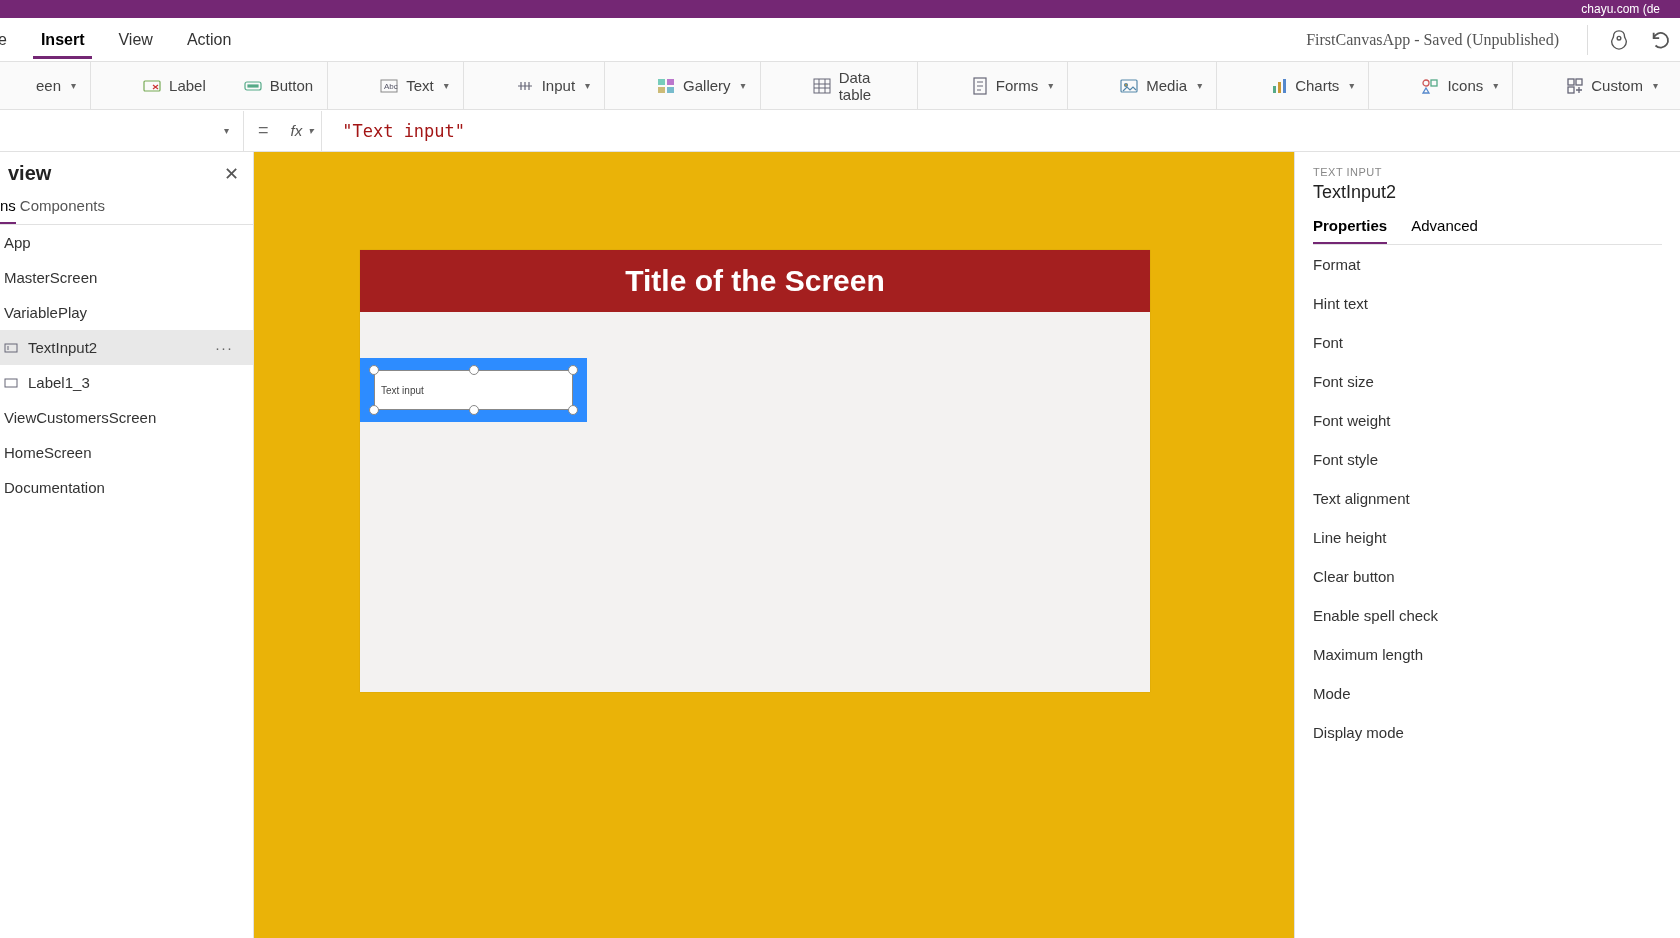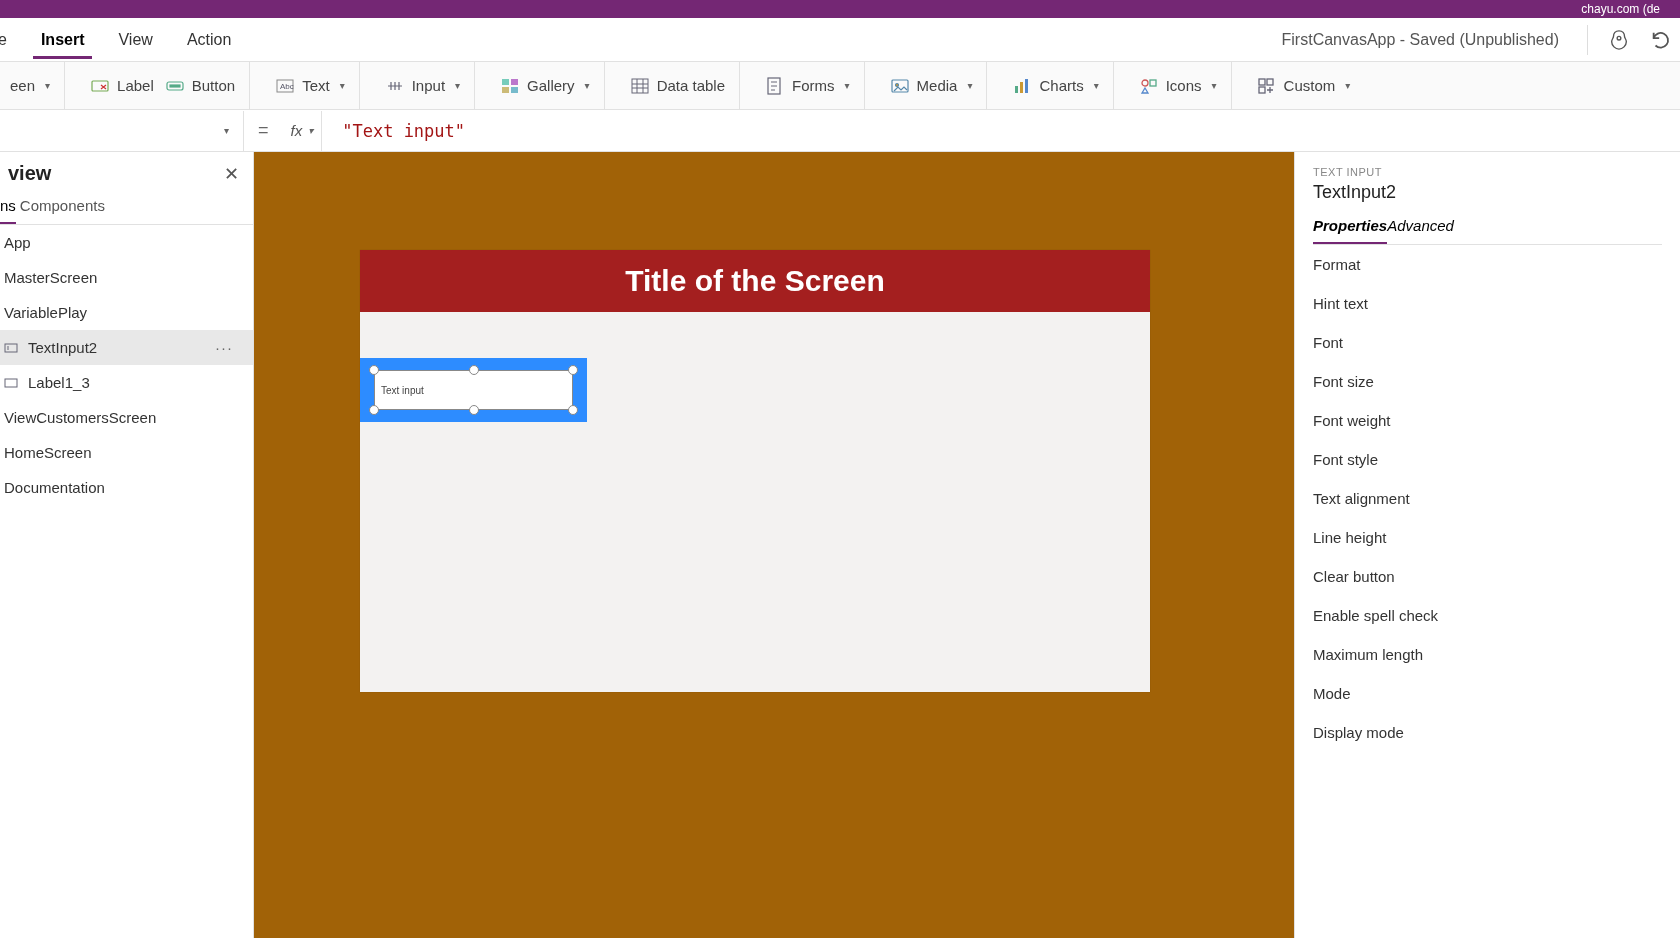--- a/index.html
+++ b/index.html
@@ -2,57 +2,57 @@
 <html><head>
   <meta charset="utf-8">
   <style>
     * { margin: 0; padding: 0; box-sizing: border-box; font-family: "Segoe UI", sans-serif; }
     body { background: #fff; width: 1680px; height: 938px; overflow: hidden; }
     .title-bar { height: 18px; background: #742774; display: flex; align-items: center; justify-content: flex-end; color: #fff; font-size: 12px; padding-right: 20px; }
     .menu-bar { height: 44px; background: #fff; border-bottom: 1px solid #e1e1e1; display: flex; align-items: center; padding: 0 8px; gap: 18px; }
     .menu-item { font-size: 16px; color: #333; padding: 10px 8px; cursor: pointer; }
     .menu-item.active { color: #000; font-weight: 600; border-bottom: 3px solid #742774; padding-bottom: 7px; }
     .spacer { flex: 1; }
-    .app-status { font-size: 16px; color: #555; padding-right: 10px; }
+    .app-status { font-size: 16px; color: #555; padding-right: 10px; font-family: Liberation Serif, serif; }
     .top-right-icons { display: flex; gap: 20px; align-items: center; padding-left: 20px; border-left: 1px solid #ddd; height: 30px; }
     .toolbar { height: 48px; background: #fafafa; border-bottom: 1px solid #e1e1e1; display: flex; align-items: center; padding: 0 8px; gap: 12px; }
     .tool-group { display: flex; align-items: center; gap: 8px; padding: 0 12px; height: 48px; border-right: 1px solid #e1e1e1; }
     .tool-group:last-child { border-right: none; }
-    .tool-btn { display: flex; align-items: center; gap: 8px; font-size: 15px; color: #444; cursor: pointer; padding: 4px 2px; }
-    .tool-icon { width: 18px; height: 18px; display: flex; align-items: center; justify-content: flex-start; }
+    .tool-btn { display: flex; align-items: center; gap: 8px; font-size: 15px; color: #444; cursor: pointer; padding: 4px 2px; margin-left: 26px; }
+    .tool-icon { width: 18px; height: 18px; display: flex; align-items: center; justify-content: flex-end; }
     .chev { font-size: 10px; color: #666; margin-left: 2px; }
     .formula-bar { height: 42px; display: flex; align-items: center; border-bottom: 1px solid #e1e1e1; background: #fff; }
     .prop-selector { width: 244px; height: 40px; border-right: 1px solid #e1e1e1; display: flex; align-items: center; justify-content: flex-end; padding-right: 14px; }
     .equals { padding: 0 14px; font-size: 18px; color: #666; }
     .fx { font-style: italic; font-size: 15px; color: #555; padding: 0 8px; border-right: 1px solid #e1e1e1; height: 40px; display: flex; align-items: center; gap: 4px; }
     .formula-input { flex: 1; padding-left: 20px; font-family: Consolas, monospace; font-size: 17px; color: #a31515; }
     .main { display: flex; height: calc(938px - 18px - 44px - 48px - 42px); }
     .tree-panel { width: 254px; border-right: 1px solid #e1e1e1; background: #fff; display: flex; flex-direction: column; }
     .tree-header { display: flex; align-items: center; justify-content: space-between; padding: 10px 14px 4px 8px; }
     .tree-title { font-size: 20px; font-weight: 600; color: #222; }
     .close-x { font-size: 18px; color: #555; cursor: pointer; }
     .tree-tabs { display: flex; gap: 4px; padding: 8px 8px 0 0; border-bottom: 1px solid #e1e1e1; }
     .tree-tab { font-size: 15px; color: #555; padding-bottom: 8px; cursor: pointer; }
     .tree-tab.active { color: #000; border-bottom: 2px solid #742774; }
     .search-box { margin: 10px 8px 10px 0; border: 1px solid #666; padding: 7px 10px; font-size: 14px; }
     .tree-list { flex: 1; overflow: auto; }
     .tree-item { padding: 9px 8px 9px 4px; font-size: 15px; color: #333; display: flex; align-items: center; gap: 10px; cursor: pointer; }
     .tree-item.selected { background: #e8e8e8; }
     .tree-item-dots { margin-left: auto; margin-right: 12px; color: #666; letter-spacing: 1px; }
     .item-icon { width: 14px; height: 14px; }
-    .canvas-area { flex: 1; background: #a16207; position: relative; overflow: auto; }
+    .canvas-area { flex: 1; background: #eab308; position: relative; overflow: auto; }
     .canvas { position: absolute; left: 374px; top: 98px; width: 790px; height: 442px; background: #f3f2f1; box-shadow: 0 0 1px rgba(0,0,0,0.2); }
     .screen-title { height: 62px; background: #a41f1f; color: #fff; display: flex; align-items: center; justify-content: center; font-size: 30px; font-weight: 700; }
     .selected-ctrl { position: absolute; left: 0; top: 108px; width: 227px; height: 64px; background: #2d8cff; padding: 12px 14px; }
     .inner-input { width: 100%; height: 100%; background: #fff; border: 1px solid #888; position: relative; padding: 2px 6px; font-size: 10px; color: #444; display: flex; align-items: center; }
     .handle { width: 10px; height: 10px; background: #fff; border: 1px solid #888; border-radius: 50%; position: absolute; }
     .props-panel { width: 386px; border-left: 1px solid #e1e1e1; background: #fff; padding: 14px 18px; }
     .props-type { font-size: 11px; letter-spacing: 0.5px; color: #888; }
     .props-name { font-size: 18px; color: #222; margin-top: 4px; }
-    .props-tabs { display: flex; margin-top: 14px; border-bottom: 1px solid #e1e1e1; font-style: italic; }
+    .props-tabs { display: flex; gap: 24px; margin-top: 14px; border-bottom: 1px solid #e1e1e1; }
     .props-tab { font-size: 15px; padding-bottom: 8px; cursor: pointer; }
     .props-tab.active { font-weight: 600; border-bottom: 2px solid #742774; }
     .prop-row { padding: 11px 0; font-size: 15px; color: #333; }
     svg { display: block; }
   </style>
 </head>
 <body>
 
 <div class="title-bar">
   <span>chayu.com (de</span>

